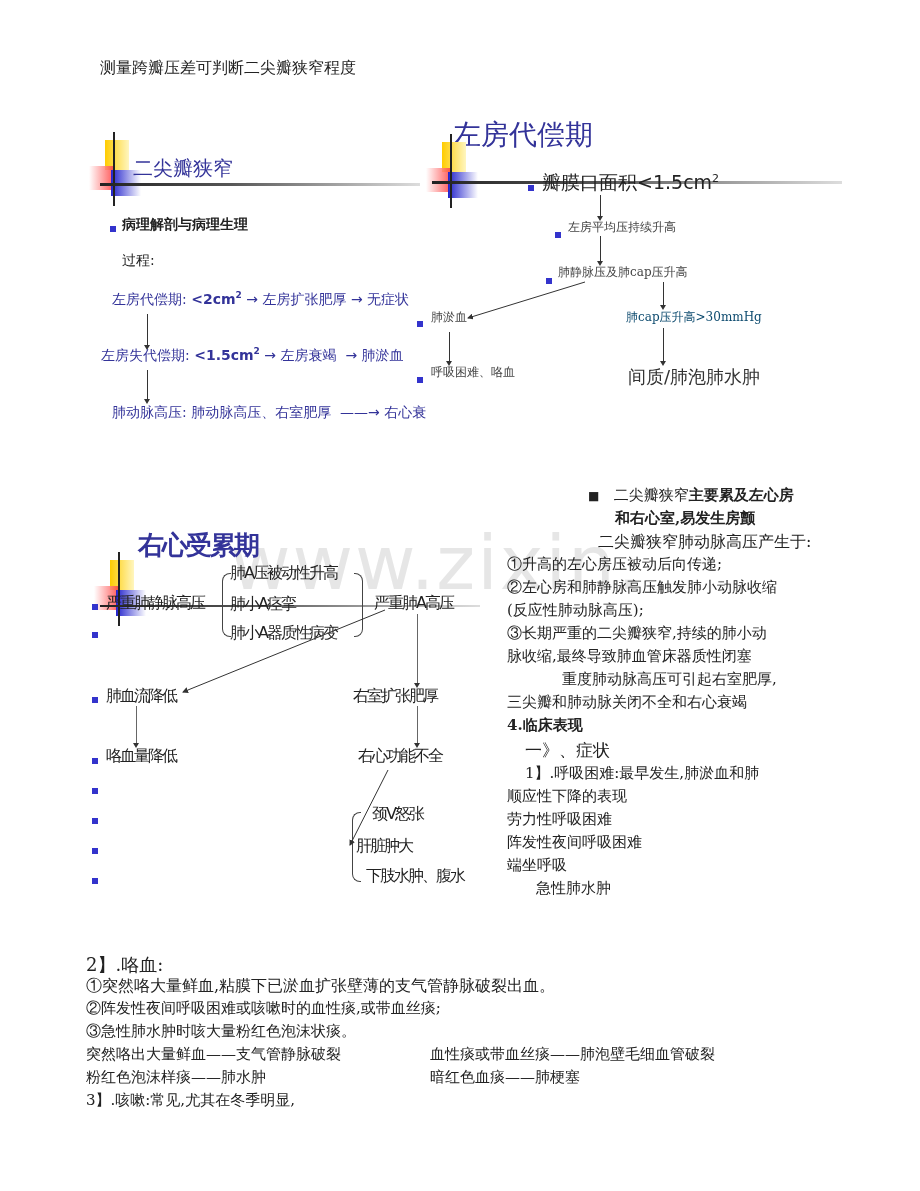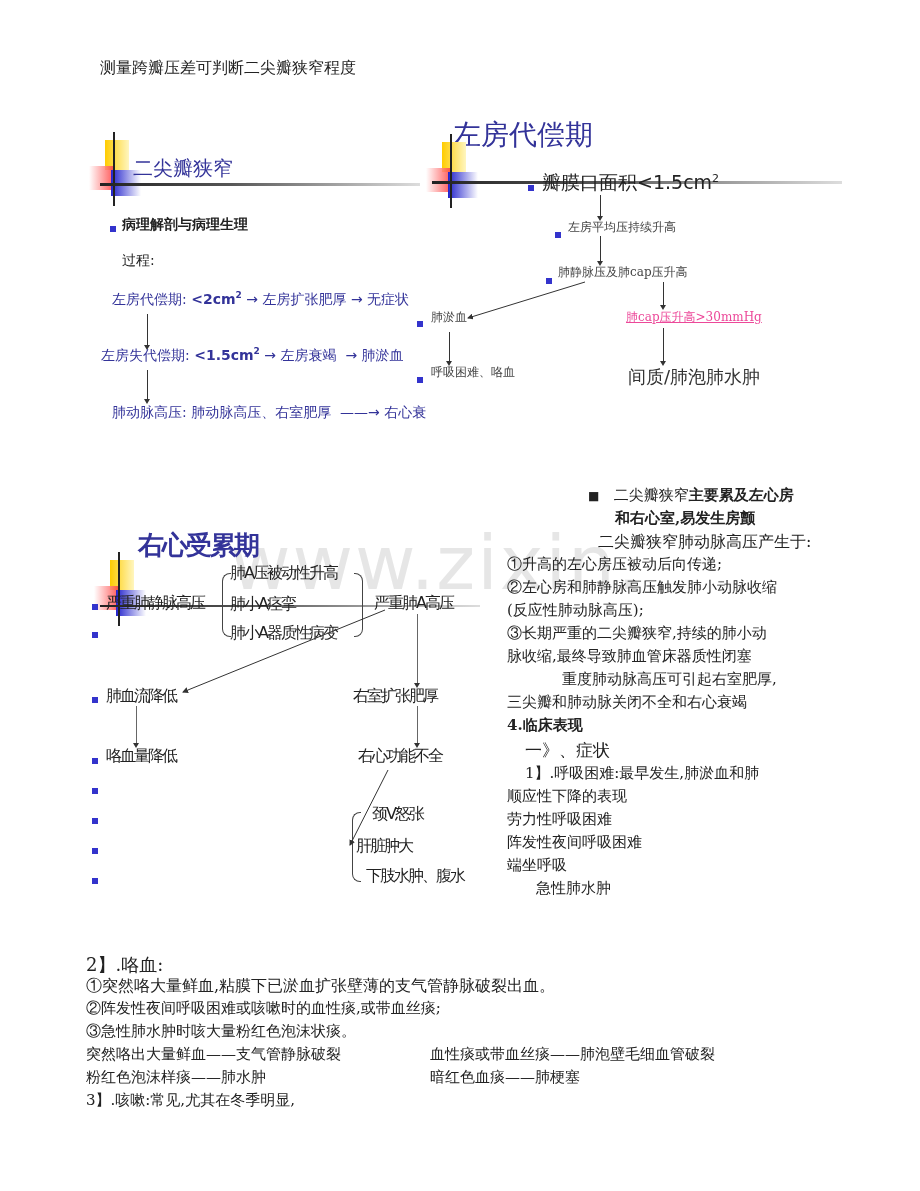--- a/index.html
+++ b/index.html
@@ -82,21 +82,21 @@
   <div class="abs sans" style="left:542px;top:170px;font-size:19px;"><span>瓣膜口面积&lt;1.5cm</span><sup style="font-size:11px">2</sup></div>
   <div class="vline arrow-down" style="left:600px;top:195px;height:22px;"></div>
   <div class="bullet" style="left:555px;top:232px;"></div>
   <div class="abs serif" style="left:568px;top:219px;font-size:12px;color:#444;">左房平均压持续升高</div>
   <div class="vline arrow-down" style="left:600px;top:236px;height:26px;"></div>
   <div class="bullet" style="left:546px;top:278px;"></div>
   <div class="abs serif" style="left:558px;top:264px;font-size:12px;color:#444;">肺静脉压及肺cap压升高</div>
   <div class="vline arrow-down" style="left:663px;top:282px;height:24px;"></div>
   <div class="bullet" style="left:417px;top:321px;"></div>
   <div class="abs serif" style="left:431px;top:309px;font-size:12px;color:#444;">肺淤血</div>
-  <div class="abs serif" style="left:626px;top:309px;font-size:12px;color:#ec4899;text-decoration:underline;">肺cap压升高&gt;30mmHg</div>
+  <div class="abs serif" style="left:626px;top:309px;font-size:12px;color:#0c4a6e;">肺cap压升高&gt;30mmHg</div>
   <div class="vline arrow-down" style="left:449px;top:332px;height:30px;"></div>
   <div class="vline arrow-down" style="left:663px;top:328px;height:34px;"></div>
   <div class="bullet" style="left:417px;top:377px;"></div>
   <div class="abs serif" style="left:431px;top:364px;font-size:12px;color:#444;">呼吸困难、咯血</div>
   <div class="abs sans" style="left:628px;top:365px;font-size:18px;color:#333;">间质/肺泡肺水肿</div>
 </div>
 
 <div>
   <div class="watermark">www.zixin.</div>
   <div class="abs navy sans" style="left:138px;top:528px;font-size:26px;font-weight:bold;letter-spacing:-2px;">右心受累期</div>

